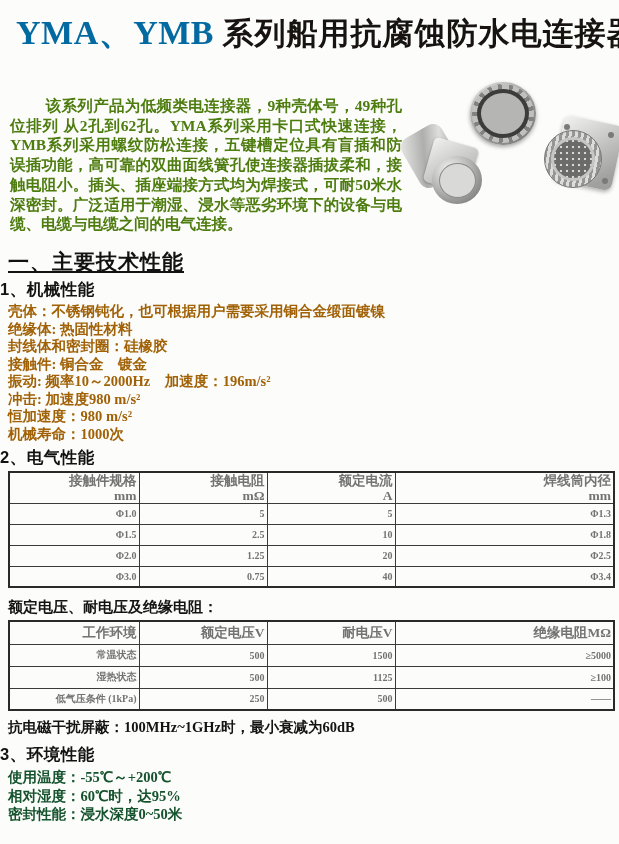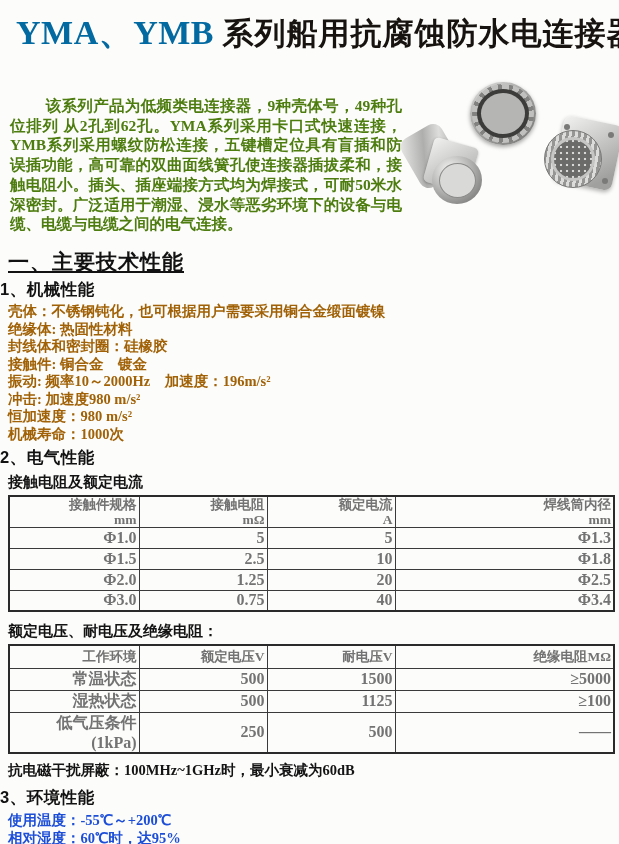--- a/index.html
+++ b/index.html
@@ -98,28 +98,28 @@
   .cap { font-size:15px; font-weight:bold; margin:4px 0 3px 8px; color:#141414; }
   table.data { border-collapse:collapse; margin:2px 0 0 8px; width:605px; table-layout:fixed;
     border:2px solid #2a2a2a; }
   table.data col.c1 { width:130px; } table.data col.c2 { width:128px; }
   table.data col.c3 { width:128px; } table.data col.c4 { width:219px; }
   table.data th, table.data td {
     border:1px solid #3a3a3a; text-align:right; vertical-align:middle;
     font-weight:bold; color:#737373; padding:0 2px;
   }
   table.data th { font-size:13.5px; line-height:15px; }
-  table.data td { font-size:16px; height:21px; }
+  table.data td { font-size:10px; height:21px; }
   #table1 th { height:31px; } #table1 td { height:21px; }
   #table2 th { height:23px; } #table2 td { height:22px; }
   .unit-line { font-weight:bold; }
 
   .emi-line { font-size:14.5px; font-weight:bold; margin:7px 0 0 8px; color:#141414; }
   .env-list { margin-left:8px; }
-  .env-line { font-size:14.5px; font-weight:bold; line-height:18.6px; color:#1d4ed8; }
+  .env-line { font-size:14.5px; font-weight:bold; line-height:18.6px; color:#14532d; }
 </style>
 </head>
 <body>
 
 <div class="page">
 
   <h1 class="doc-title">
     <span class="t-latin">YMA、YMB</span>
     <span class="t-cn">系列船用抗腐蚀防水电连接器</span>
   </h1>
@@ -159,21 +159,20 @@
     <div class="spec-line">绝缘体: 热固性材料</div>
     <div class="spec-line">封线体和密封圈：硅橡胶</div>
     <div class="spec-line">接触件: 铜合金　镀金</div>
     <div class="spec-line">振动: 频率10～2000Hz　加速度：196m/s²</div>
     <div class="spec-line">冲击: 加速度980 m/s²</div>
     <div class="spec-line">恒加速度：980 m/s²</div>
     <div class="spec-line">机械寿命：1000次</div>
   </div>
 
   <h3 class="sub-heading">2、电气性能</h3>
-  <div class="cap">接触电阻及额定电流</div>
 
   <table class="data" id="table1">
     <colgroup>
         <col class="c1">
         <col class="c2">
         <col class="c3">
         <col class="c4">
       </colgroup>
     <thead>
       <tr>

